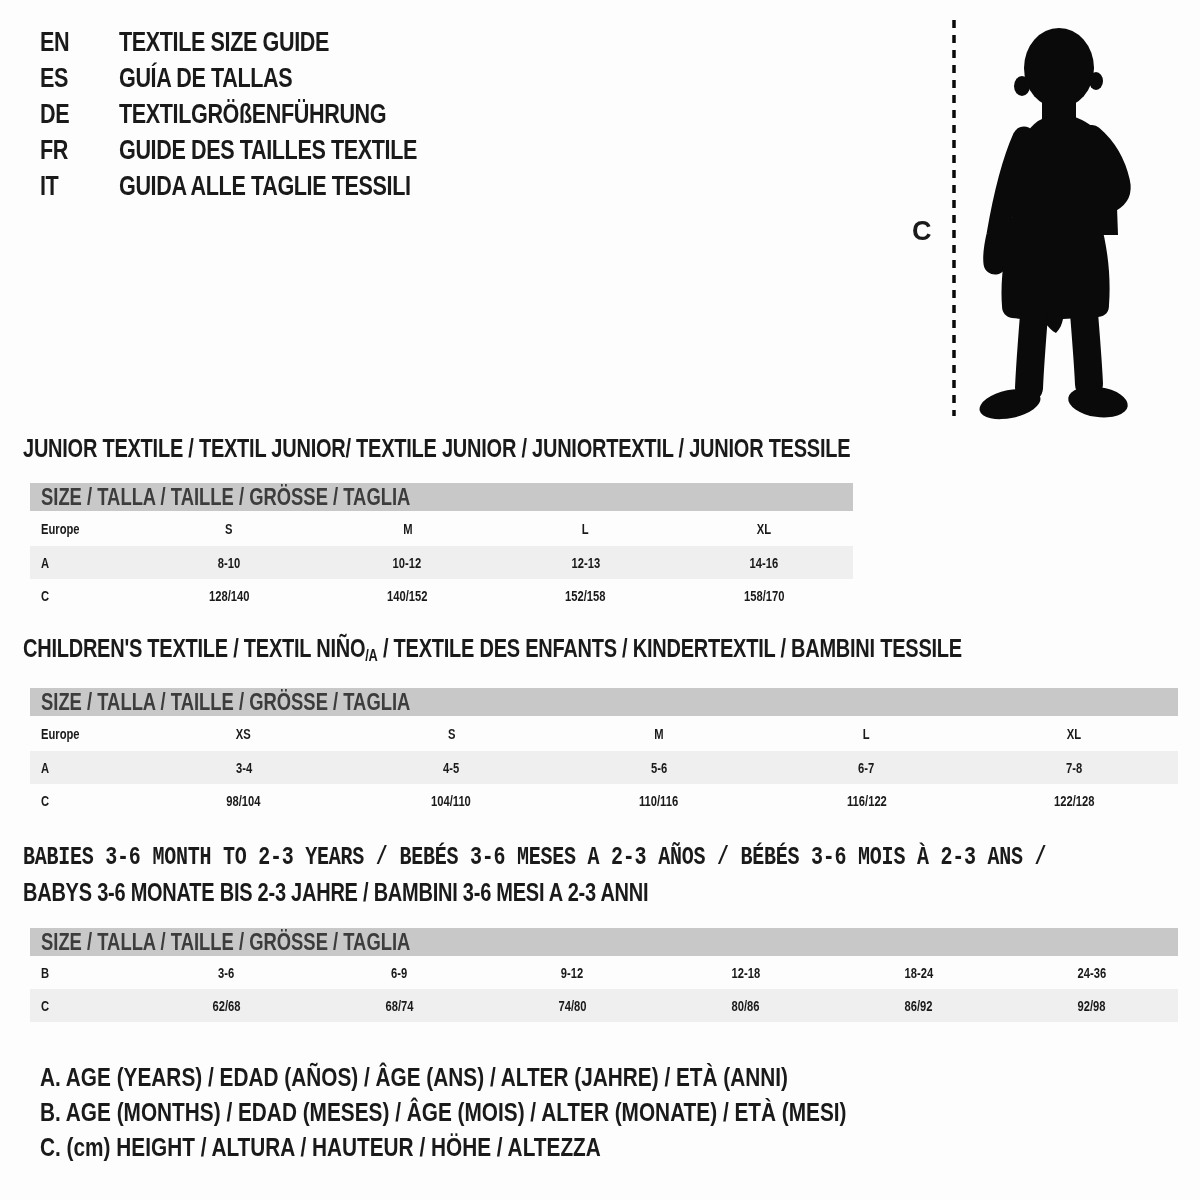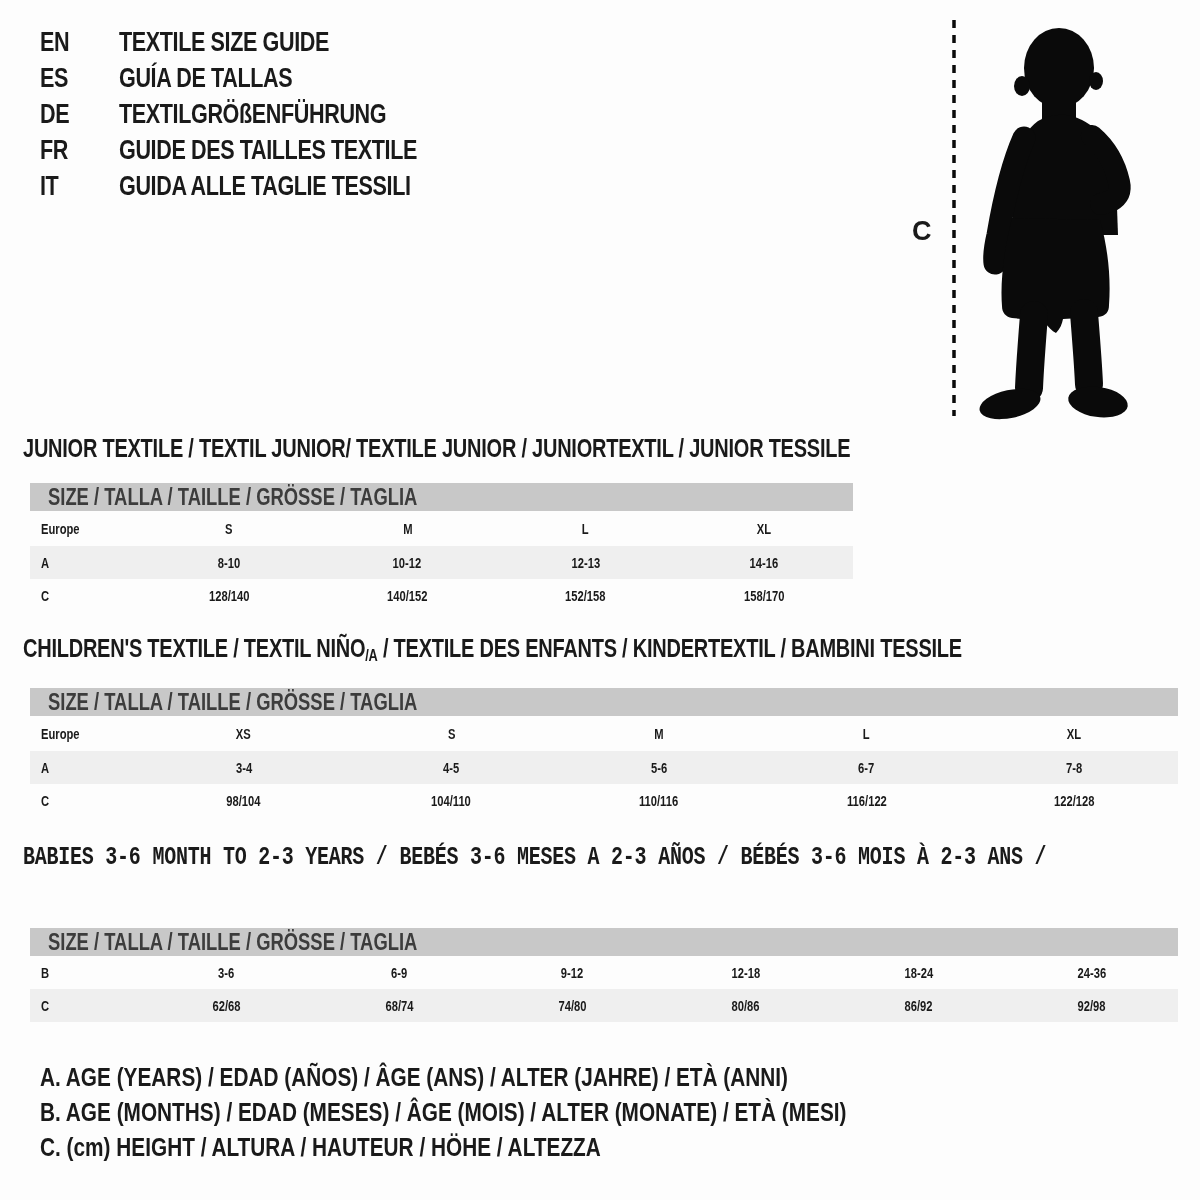--- a/index.html
+++ b/index.html
@@ -25,21 +25,21 @@
   .figure svg { position:absolute; left:0; top:0; }
 
   
   .sec-title { position:absolute; left:23px; font-size:25px; letter-spacing:-0.3px; }
   .title-sub { font-size:16px; vertical-align:-4px; }
 
   
   .table { position:absolute; left:30px; }
   .size-bar {
     height:28px; background:#c8c8c8; color:#3c3c3c;
-    display:flex; align-items:center; padding-left:18px;
+    display:flex; align-items:center; padding-left:11px;
     font-size:23px;
   }
   .trow { display:grid; align-items:center; height:33px; font-size:14px; }
   .trow.head { height:35px; }
   .t1 .trow { grid-template-columns:110px repeat(4,1fr); }
   .t2 .trow { grid-template-columns:110px repeat(5,1fr); }
   .t3 .trow { grid-template-columns:110px repeat(6,1fr); }
   .lbl { padding-left:11px; text-align:left; }
   .val { text-align:center; }
   .alt { background:#efefef; }
@@ -166,20 +166,23 @@
       <span class="val"><span class="cxc">104/110</span></span>
       <span class="val"><span class="cxc">110/116</span></span>
       <span class="val"><span class="cxc">116/122</span></span>
       <span class="val"><span class="cxc">122/128</span></span>
     </div>
   </div>
 
   <div class="sec-title" style="top:843px;font-family:Liberation Mono, monospace;">
     <span class="cx">BABIES 3-6 MONTH TO 2-3 YEARS / BEBÉS 3-6 MESES A 2-3 AÑOS / BÉBÉS 3-6 MOIS À 2-3 ANS /</span>
   </div>
+  <div class="sec-title" style="top:878px;">
+    <span class="cx">BABYS 3-6 MONATE BIS 2-3 JAHRE / BAMBINI 3-6 MESI A 2-3 ANNI</span>
+  </div>
   <div class="table t3" style="top:928px; width:1148px;">
     <div class="size-bar">
       <span class="cx">SIZE / TALLA / TAILLE / GRÖSSE / TAGLIA</span>
     </div>
     <div class="trow">
       <span class="lbl"><span class="cx">B</span></span>
       <span class="val"><span class="cxc">3-6</span></span>
       <span class="val"><span class="cxc">6-9</span></span>
       <span class="val"><span class="cxc">9-12</span></span>
       <span class="val"><span class="cxc">12-18</span></span>

